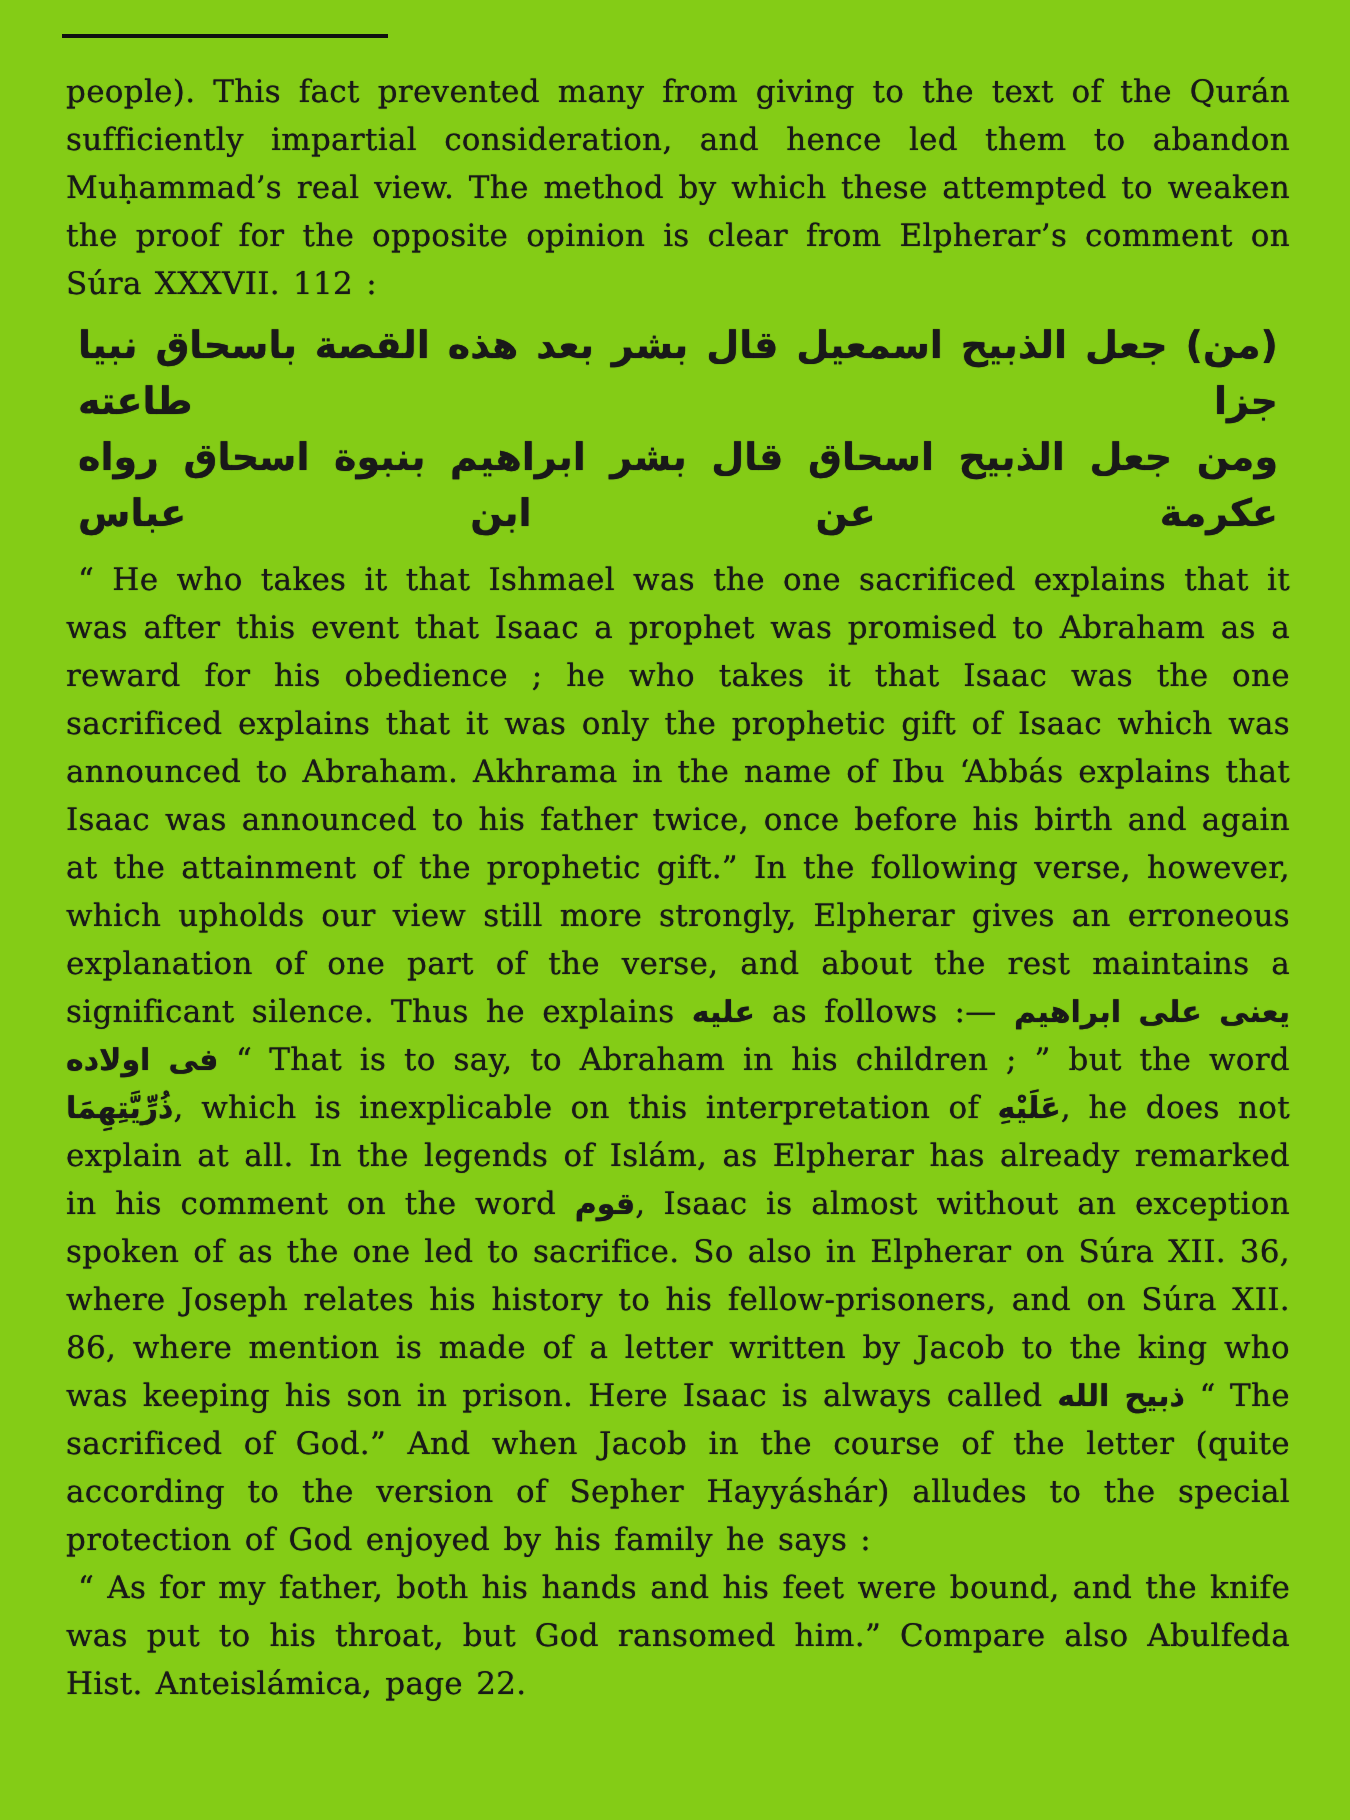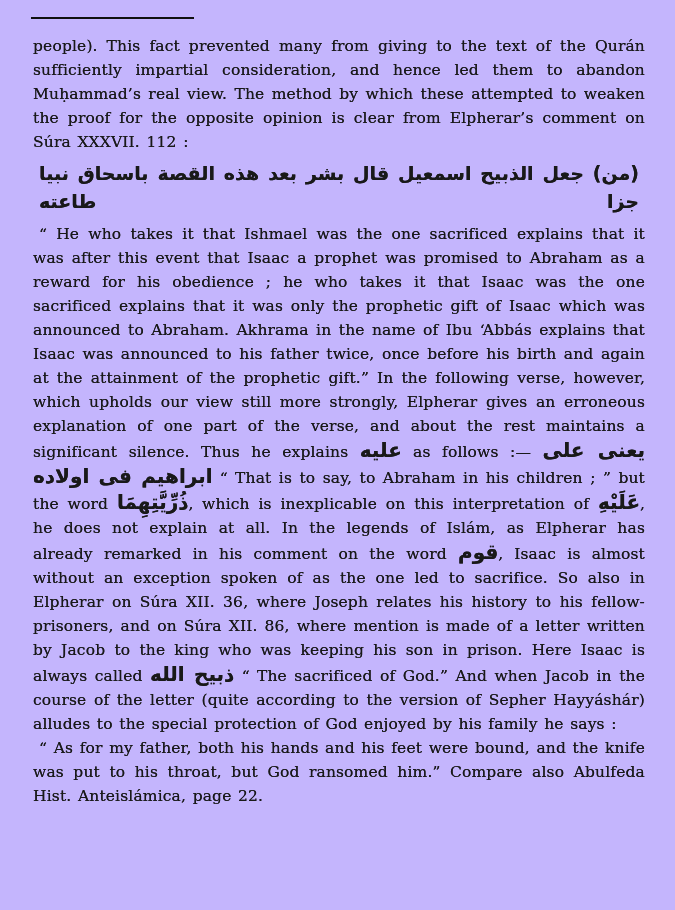--- a/index.html
+++ b/index.html
@@ -1,21 +1,21 @@
 <!DOCTYPE html>
 <html><head>
 <meta charset="utf-8">
 <style>
   html, body { margin: 0; padding: 0; background: #f4f3ef; }
   .page {
     position: relative;
     width: 675px;
     height: 910px;
     margin: 0;
-    background: #c4b5fd;
+    background: #84cc16;
     color: #191919;
     font-family: "DejaVu Serif", "Liberation Serif", serif;
     box-sizing: border-box;
     padding: 34px 30px 0 33px;
     overflow: hidden;
     text-shadow: 0 0 0.5px rgba(20,20,20,0.85);
   }
   .rule {
     position: absolute;
     top: 17px;
@@ -42,21 +42,21 @@
   }
   .ar-block {
     direction: rtl;
     font-size: 19px;
     line-height: 28px;
     margin: 0;
     padding: 0 6px;
   }
   .ar-block .just { text-align: justify; text-align-last: justify; }
   .ar-block .center { text-align: center; }
-  .ar-inline { font-size: 20px; }
+  .ar-inline { font-size: 15px; }
   .ar-center-line {
     direction: rtl;
     text-align: center;
     font-size: 17.5px;
     line-height: 27px;
     margin: 2px 0 3px 0;
   }
 </style>
 </head>
 <body>
@@ -64,20 +64,21 @@
 <div class="page">
 
   <div class="rule"></div>
 
   <p class="body">people).  This fact prevented many from giving to the text of the Qurán sufficiently impartial consideration, and hence led them to abandon Muḥammad’s real view.  The method by which these attempted to weaken the proof for the opposite opinion is clear from Elpherar’s comment on Súra XXXVII. 112 :</p>
 
   <div class="gap-s"></div>
 
   <div class="ar ar-block">
     <div class="just">(من) جعل الذبيح اسمعيل قال بشر بعد هذه القصة باسحاق نبيا جزا طاعته</div>
+    <div class="just">ومن جعل الذبيح اسحاق قال بشر ابراهيم بنبوة اسحاق رواه عكرمة عن ابن عباس</div>
   </div>
 
   <div class="gap-m"></div>
 
   <p class="body p-main">
     <span>“ He who takes it that Ishmael was the one sacrificed explains that it was after this event that Isaac a prophet was promised to Abraham as a reward for his obedience ; he who takes it that Isaac was the one sacrificed explains that it was only the prophetic gift of Isaac which was announced to Abraham.  Akhrama in the name of Ibu ‘Abbás explains that Isaac was announced to his father twice, once before his birth and again at the attainment of the prophetic gift.”  In the following verse, however, which upholds our view still more strongly, Elpherar gives an erroneous explanation of one part of the verse, and about the rest maintains a significant silence.  Thus he explains </span><span class="ar ar-inline">عليه</span><span> as follows :— </span><span class="ar ar-inline">يعنى على ابراهيم فى اولاده</span><span> “ That is to say, to Abraham in his children ; ” but the word </span><span class="ar ar-inline">ذُرِّيَّتِهِمَا</span><span>, which is inexplicable on this interpretation of </span><span class="ar ar-inline">عَلَيْهِ</span><span>, he does not explain at all.  In the legends of Islám, as Elpherar has already remarked in his comment on the word </span><span class="ar ar-inline">قوم</span><span>, Isaac is almost without an exception spoken of as the one led to sacrifice.  So also in Elpherar on Súra XII. 36, where Joseph relates his history to his fellow-prisoners, and on Súra XII. 86, where mention is made of a letter written by Jacob to the king who was keeping his son in prison.  Here Isaac is always called </span><span class="ar ar-inline">ذبيح الله</span><span> “ The sacrificed of God.”  And when Jacob in the course of the letter (quite according to the version of Sepher Hayyáshár) alludes to the special protection of God enjoyed by his family he says :</span>
   </p>
 
 
   <p class="body p-trans">“ As for my father, both his hands and his feet were bound, and the knife was put to his throat, but God ransomed him.”  Compare also Abulfeda Hist. Anteislámica, page 22.</p>

